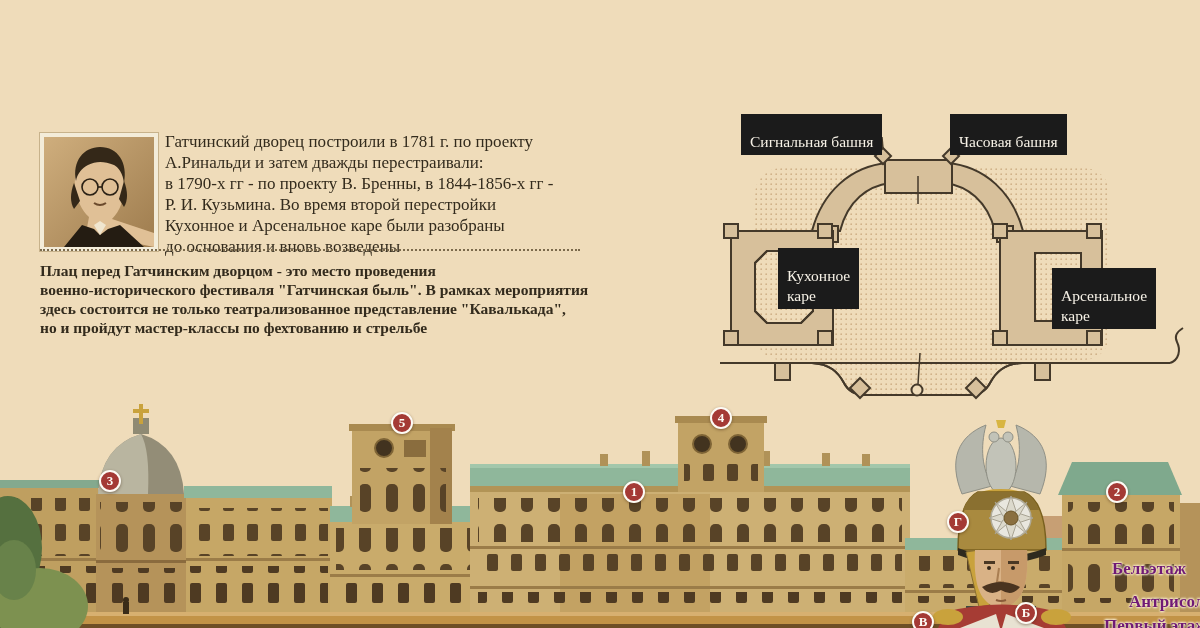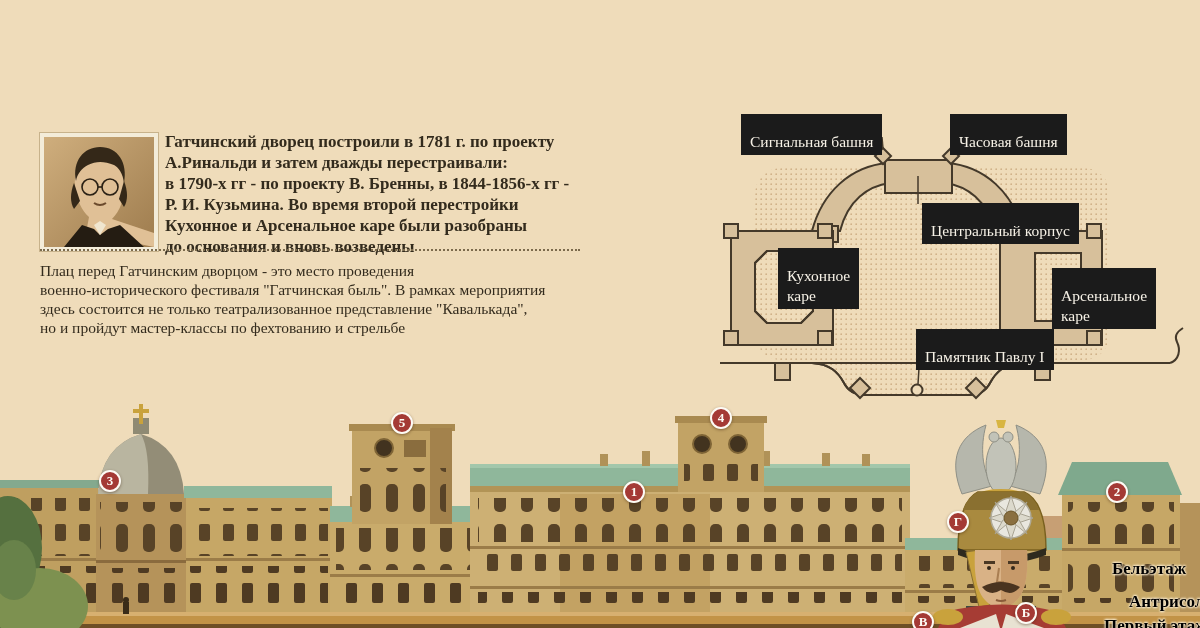--- a/index.html
+++ b/index.html
@@ -16,30 +16,30 @@
     font-family:"Liberation Serif",serif;
   }
   
   .portrait{
     position:absolute;left:40px;top:133px;width:110px;height:110px;
     border:4px solid #f3ecd9;box-shadow:0 0 0 1px #c7b28b;background:#c5a06c;
   }
   .portrait svg{display:block;}
   .about-text{
     position:absolute;left:165px;top:131px;width:480px;
-    font-size:17px;line-height:21px;font-weight:bold;color:#332b1d;
+    font-size:17px;line-height:21px;font-weight:normal;color:#332b1d;
     white-space:pre-line;
   }
   .dotted-sep{
     position:absolute;left:40px;top:249px;width:540px;height:0;
     border-top:2px dotted #7b6a4c;
   }
   .festival-text{
     position:absolute;left:40px;top:261px;width:580px;
-    font-size:15.5px;line-height:19px;font-weight:normal;color:#332b1d;
+    font-size:15.5px;line-height:19px;font-weight:bold;color:#332b1d;
     white-space:pre-line;
   }
   
   .plan-svg{position:absolute;left:700px;top:88px;}
   .plan-label{
     position:absolute;background:#1b1b1b;color:#f6f1e6;
     font-size:15.5px;line-height:20px;padding:18px 9px 3px;
     white-space:pre-line;font-family:"Liberation Serif",serif;
   }
   
@@ -47,21 +47,21 @@
   
   .marker{
     position:absolute;width:18px;height:18px;border-radius:50%;
     background:#a43a35;border:2px solid #fdfbf5;
     color:#fdfbf5;font-size:13px;font-weight:bold;line-height:18px;
     text-align:center;box-shadow:0 1px 3px rgba(60,30,10,.45);
     font-family:"Liberation Serif",serif;
   }
   
   .floor-label{
-    position:absolute;font-size:17px;font-weight:bold;color:#000000;
+    position:absolute;font-size:17px;font-weight:bold;color:#701a75;
     text-shadow:0 0 2px #f4e6c8,0 0 3px #f4e6c8,0 1px 2px #f4e6c8,0 -1px 2px #f4e6c8;
     font-family:"Liberation Serif",serif;white-space:nowrap;
   }
 </style>
 </head>
 <body>
 
 <div class="stage">
 
 
@@ -152,26 +152,24 @@
       <line x1="251" y1="49" x2="251" y2="61" stroke-width="1.5"></line>
       <line x1="218" y1="88" x2="218" y2="116" stroke-width="1.5"></line>
       <line x1="220" y1="265" x2="218" y2="296" stroke-width="1.5"></line>
 
       <circle cx="217" cy="302" r="5.5" fill="#efdcba"></circle>
     </g>
   </svg>
 
   <div class="plan-label" style="left:741px;top:114px;">Сигнальная башня</div>
   <div class="plan-label" style="left:950px;top:114px;">Часовая башня</div>
-  <div class="plan-label" style="left:922px;top:203px;">Центральный корпус</div>
   <div class="plan-label" style="left:778px;top:248px;font-family:Liberation Serif, serif;">Кухонное
 каре</div>
   <div class="plan-label" style="left:1052px;top:268px;">Арсенальное
 каре</div>
-  <div class="plan-label" style="left:916px;top:329px;">Памятник Павлу I</div>
 
   <svg class="palace-svg" width="1200" height="230" viewBox="0 0 1200 230">
     <defs>
       <pattern id="w1" width="27" height="40" patternUnits="userSpaceOnUse">
         <rect x="8" y="6" width="12" height="28" rx="5" fill="#584327"></rect>
       </pattern>
       <pattern id="w2" width="24" height="30" patternUnits="userSpaceOnUse">
         <rect x="7" y="6" width="11" height="17" rx="2" fill="#584327"></rect>
       </pattern>
       <pattern id="w3" width="26" height="30" patternUnits="userSpaceOnUse">

